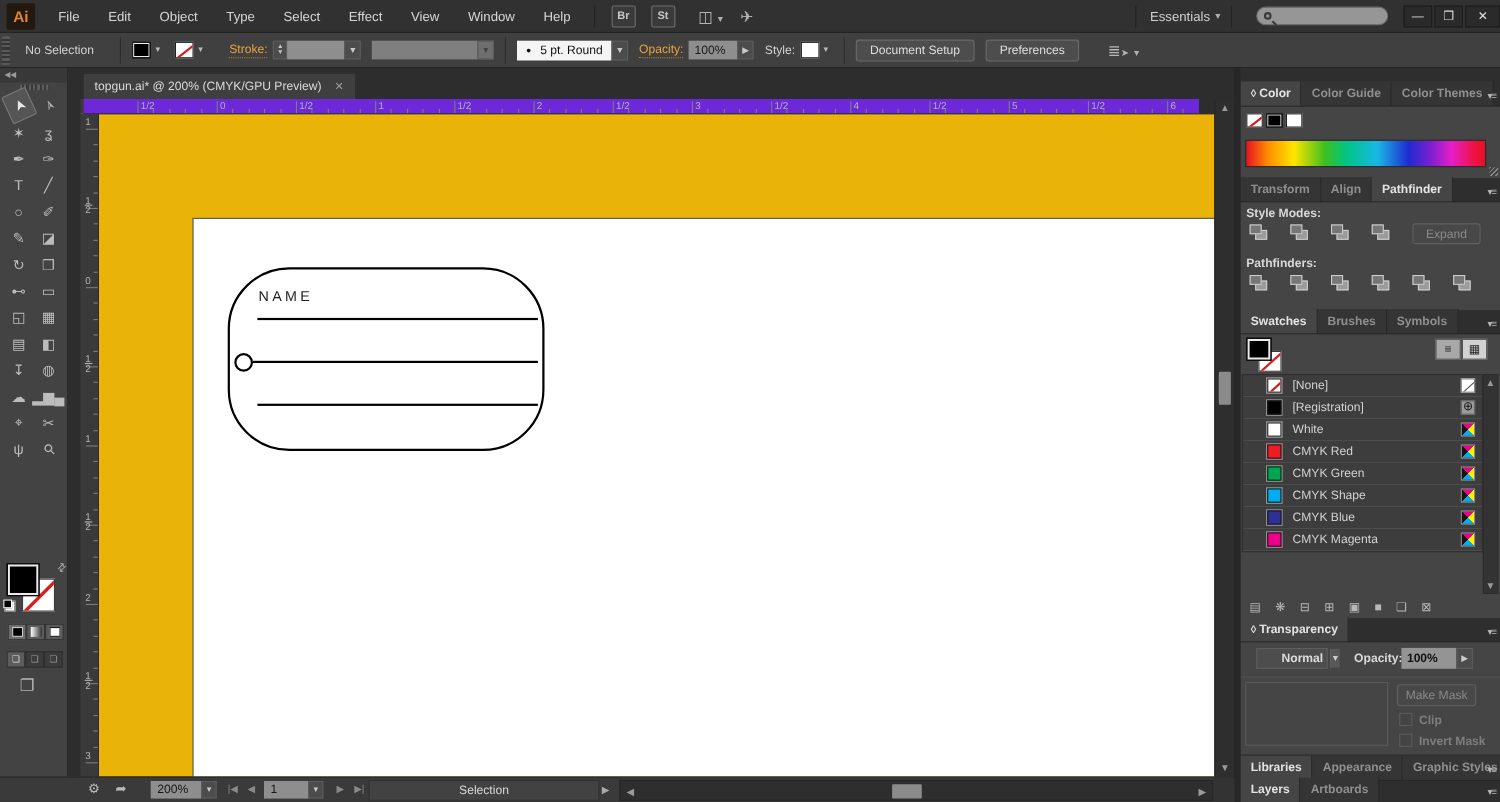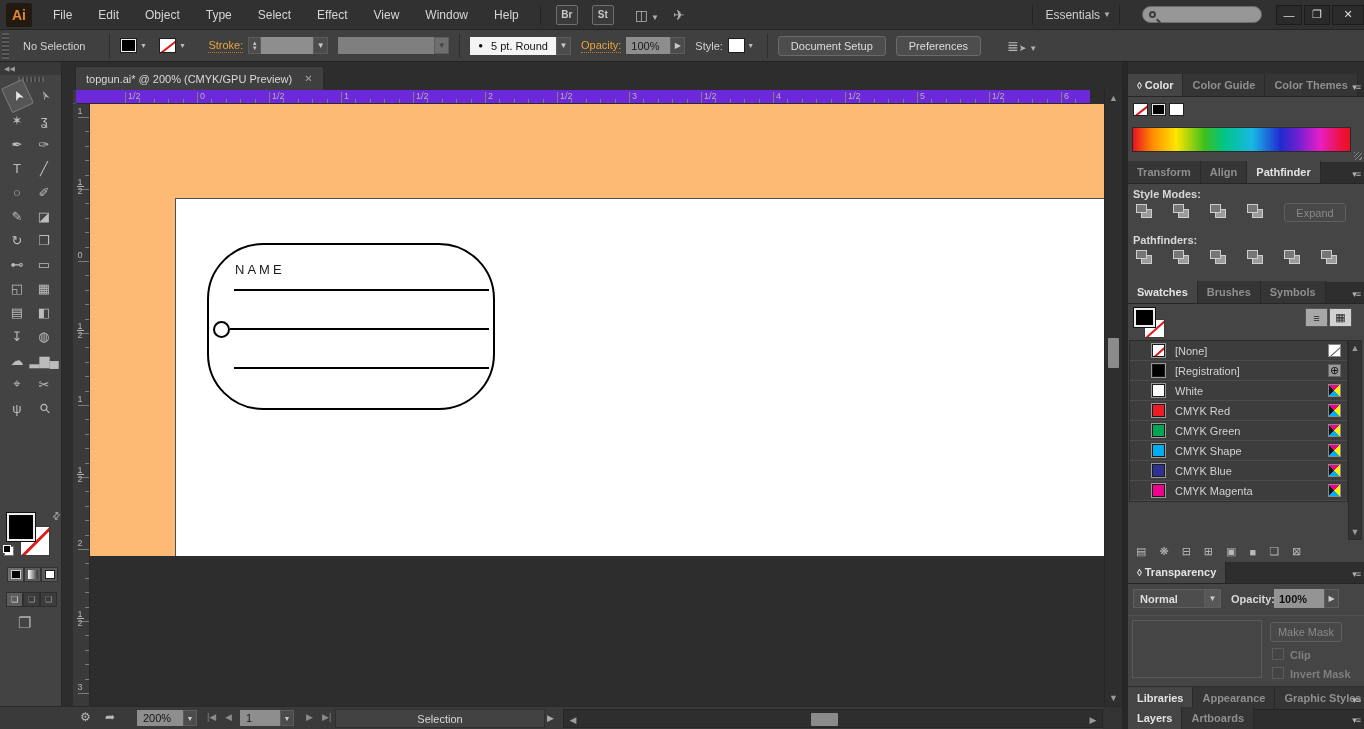--- a/index.html
+++ b/index.html
@@ -98,21 +98,21 @@
             border-bottom:1px solid #2a2a2a; overflow:hidden; }
   #ruler-corner { position:absolute; left:11px; top:0; width:17px; height:14px; background:#3a3a3a;
                   border-right:1px solid #555; border-bottom:1px solid #555; }
   #vruler { position:absolute; left:11px; top:14px; width:17px; height:602px; background:#3a3a3a;
             border-right:1px solid #2a2a2a; overflow:hidden; }
   .htick { position:absolute; bottom:0; width:1px; background:#7c7c7c; }
   .hlabel { position:absolute; top:1px; font-size:9px; color:#b2b2b2; }
   .vtick { position:absolute; right:0; height:1px; background:#7c7c7c; }
   .vlabel { position:absolute; left:2px; font-size:9px; color:#b2b2b2; line-height:8px; text-align:center; width:10px; }
   .vlabel .bar { display:block; width:7px; height:1px; background:#b2b2b2; margin:0 auto; }
-  #viewport { position:absolute; left:28px; top:14px; width:1014px; height:452px; background:#fdba74; overflow:hidden; }
+  #viewport { position:absolute; left:28px; top:14px; width:1014px; height:602px; background:#eab308; overflow:hidden; }
   #artboard { position:absolute; left:86px; top:95px; width:929px; height:510px; background:#fff;
               box-shadow:0 0 0 1px #4f4f4f; }
   #dogtag { position:absolute; left:31px; top:44px; width:288px; height:167px; border:2px solid #000;
             border-radius:56px; background:#fff; }
   .tag-line { position:absolute; height:2px; background:#000; }
   #tag-hole { position:absolute; left:4px; top:76px; width:17px; height:17px; border:2.5px solid #000;
               border-radius:50%; background:#fff; }
   #tag-name { position:absolute; left:26px; top:17px; font-size:13px; letter-spacing:3px; color:#1c1c1c; }
 
   
@@ -664,21 +664,21 @@
           <span>❏</span>
           <span>⊠</span>
         </div>
     </div>
 
     <div class="tabbar" style="top:500px;height:22px;">
       <div class="ptab active expand-dia">Transparency</div>
       <span class="panel-menu">▾≡</span>
     </div>
     <div class="pcontent" style="top:522px;height:102px;">
-      <div class="tp-dd" style="left:5px;top:5px;width:88px;">
+      <div class="tp-dd" style="left:14px;top:5px;width:65px;padding-left:16px;">
         <span class="lbl">Normal</span>
         <span class="car">▼</span>
       </div>
       <div class="tp-label" style="left:103px;top:9px;">Opacity:</div>
       <div class="tp-field" style="left:146px;top:5px;width:50px;">100%</div>
       <div class="tp-arrow" style="left:196px;top:5px;">▶</div>
       <div style="position:absolute;left:0;top:31px;width:236px;height:1px;background:#515151;"></div>
       <div id="tp-thumb" style="left:4px;top:36px;width:130px;height:58px;"></div>
       <div class="btn-disabled" style="left:142px;top:38px;width:72px;height:20px;">Make Mask</div>
       <div class="checkbox" style="left:144px;top:64px;"></div>

